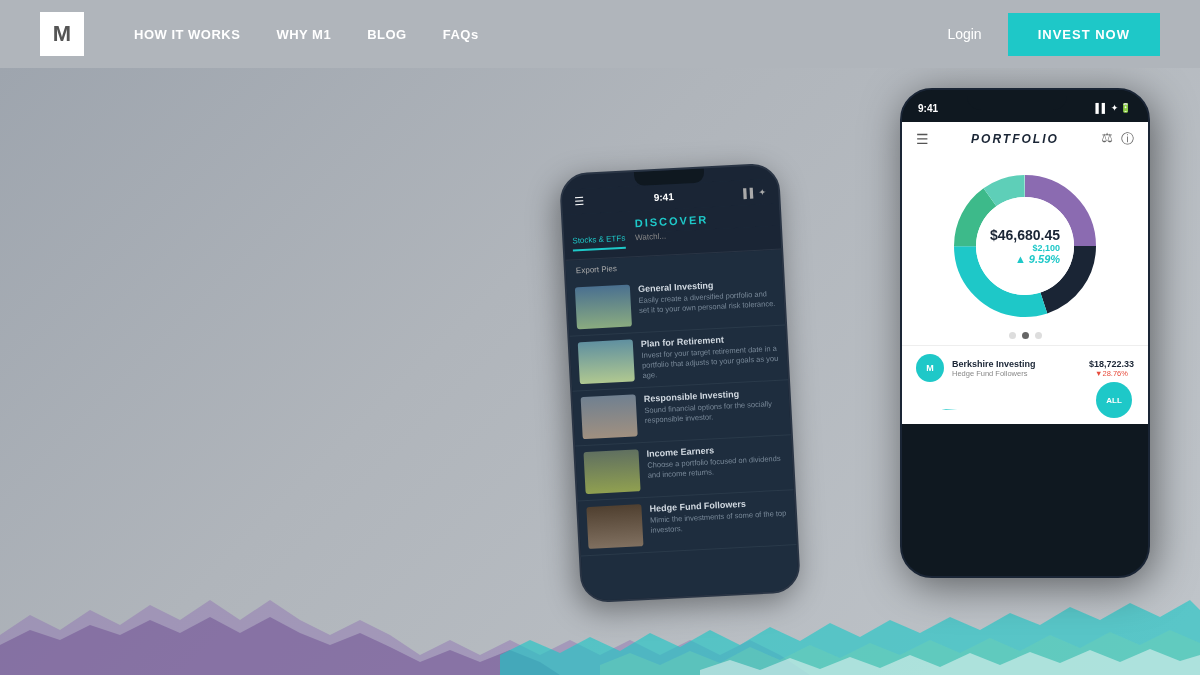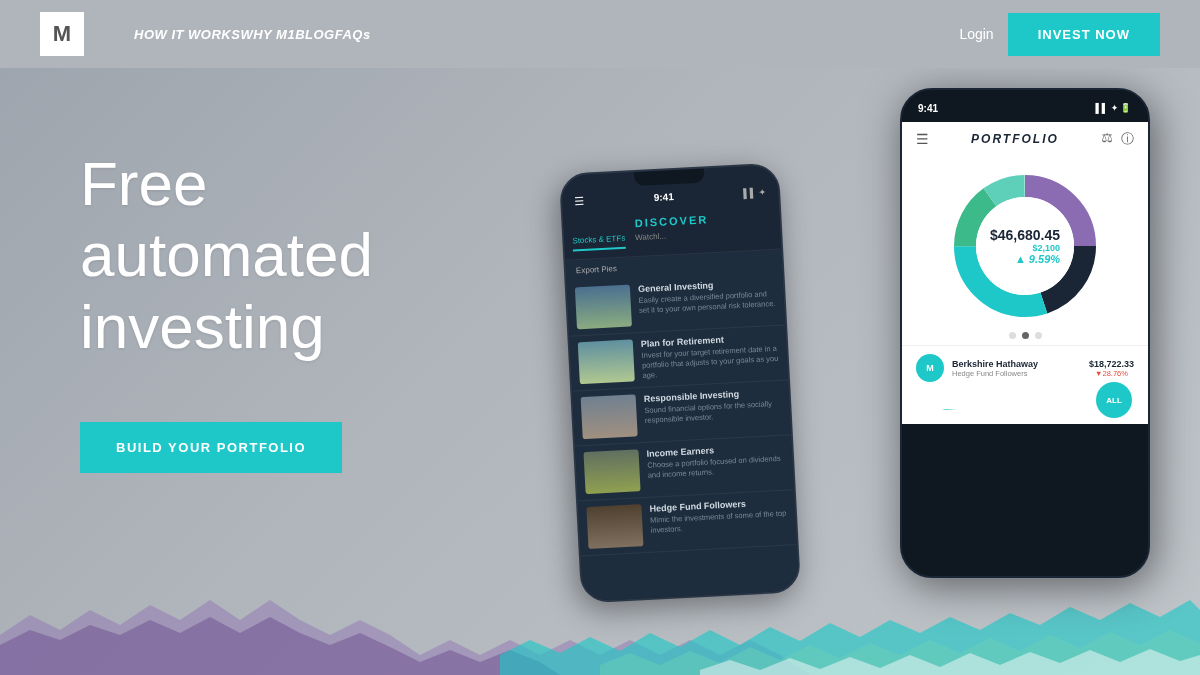--- a/index.html
+++ b/index.html
@@ -30,34 +30,34 @@
       align-items: center;
       justify-content: center;
       font-weight: 900;
       font-size: 22px;
       color: #555;
       margin-right: 50px;
       flex-shrink: 0;
     }
     .nav-links {
       display: flex;
+      gap: 36px;
       flex: 1;
-      font-style: italic;
     }
     .nav-link {
       color: #fff;
       text-decoration: none;
       font-size: 13px;
       font-weight: 600;
       letter-spacing: 0.5px;
     }
     .nav-right {
       display: flex;
       align-items: center;
-      gap: 14px;
+      gap: 26px;
     }
     .login-link {
       color: #fff;
       text-decoration: none;
       font-size: 14px;
       font-weight: 500;
     }
     .invest-btn {
       background: #1ec8c8;
       color: #fff;
@@ -364,28 +364,20 @@
     <a class="nav-link" href="#">FAQs</a>
   </div>
   <div class="nav-right">
     <a class="login-link" href="#">Login</a>
     <button class="invest-btn">INVEST NOW</button>
   </div>
 </nav>
 
 <div class="hero">
 
-  <div class="headline">
-    <h1>
-      <span>Free</span><br>
-      <span>automated</span><br>
-      <span>investing</span>
-    </h1>
-    <button class="cta-btn">BUILD YOUR PORTFOLIO</button>
-  </div>
 
   <div class="phones-container">
 
     <div class="phone1">
       <div class="phone1-notch"></div>
       <div class="phone1-screen">
         <div class="phone1-header">
           <span class="phone1-menu-icon">☰</span>
           <span class="phone1-time">9:41</span>
           <span style="color:#aaa;font-size:9px">▌▌ ✦</span>
@@ -477,21 +469,21 @@
           <div class="dot"></div>
           <div class="dot active"></div>
           <div class="dot"></div>
         </div>
 
         <div class="stock-row">
           <div class="stock-avatar">
             <span>M</span>
           </div>
           <div class="stock-info">
-            <div class="stock-name">Berkshire Hathaway</div>
+            <div class="stock-name">Berkshire Investing</div>
             <div class="stock-sub">Hedge Fund Followers</div>
           </div>
           <div class="stock-value">
             <div class="stock-price">$18,722.33</div>
             <div class="stock-change">▼28.76%</div>
           </div>
         </div>
 
         <div style="padding: 0 14px;">
           <svg class="mini-chart" width="222" height="30">

